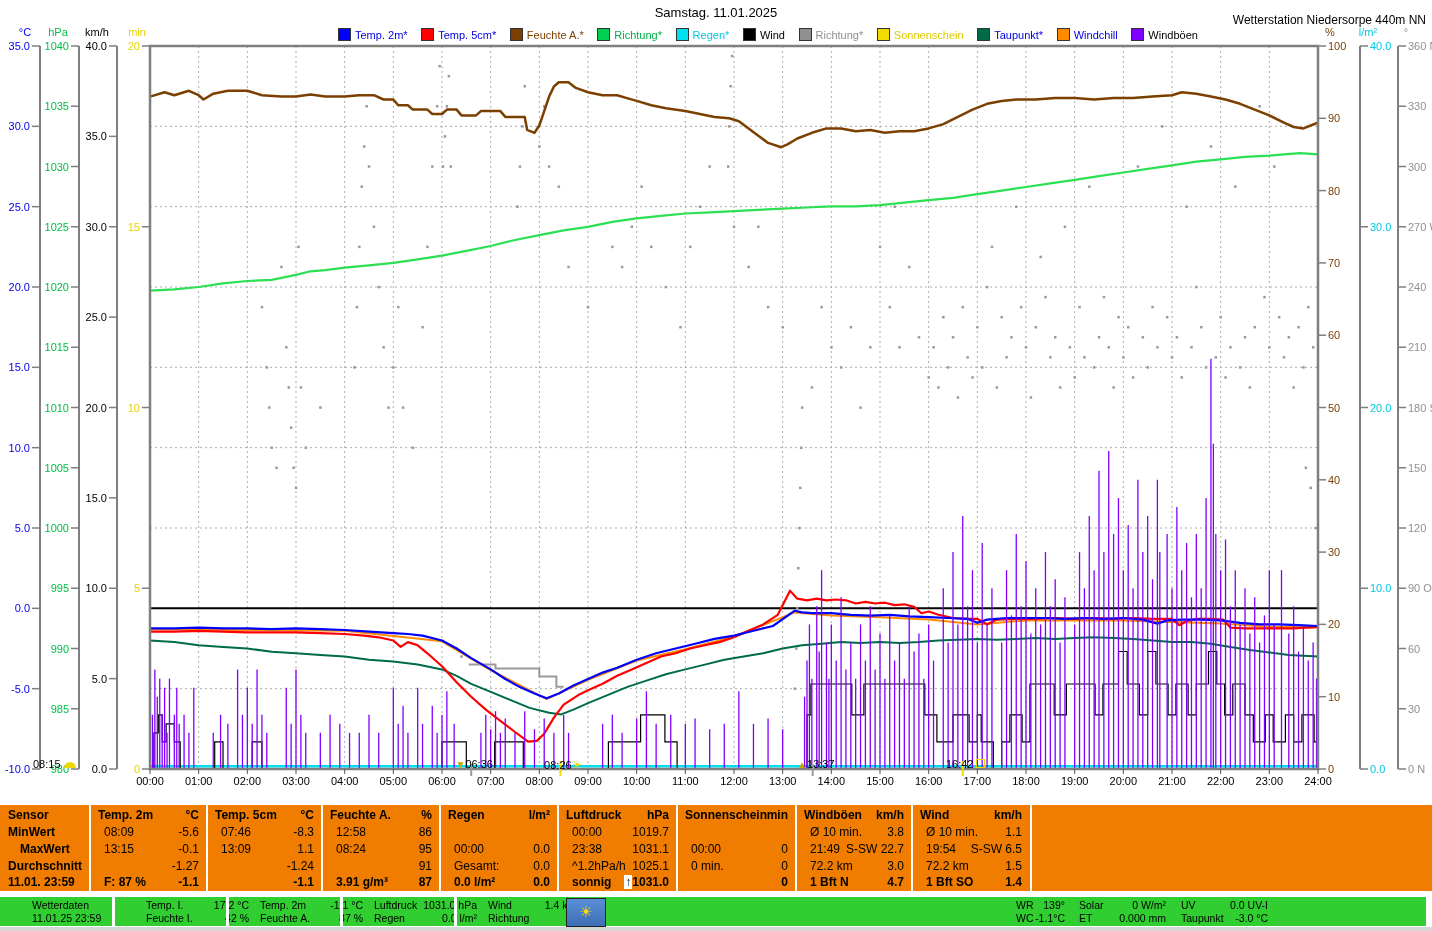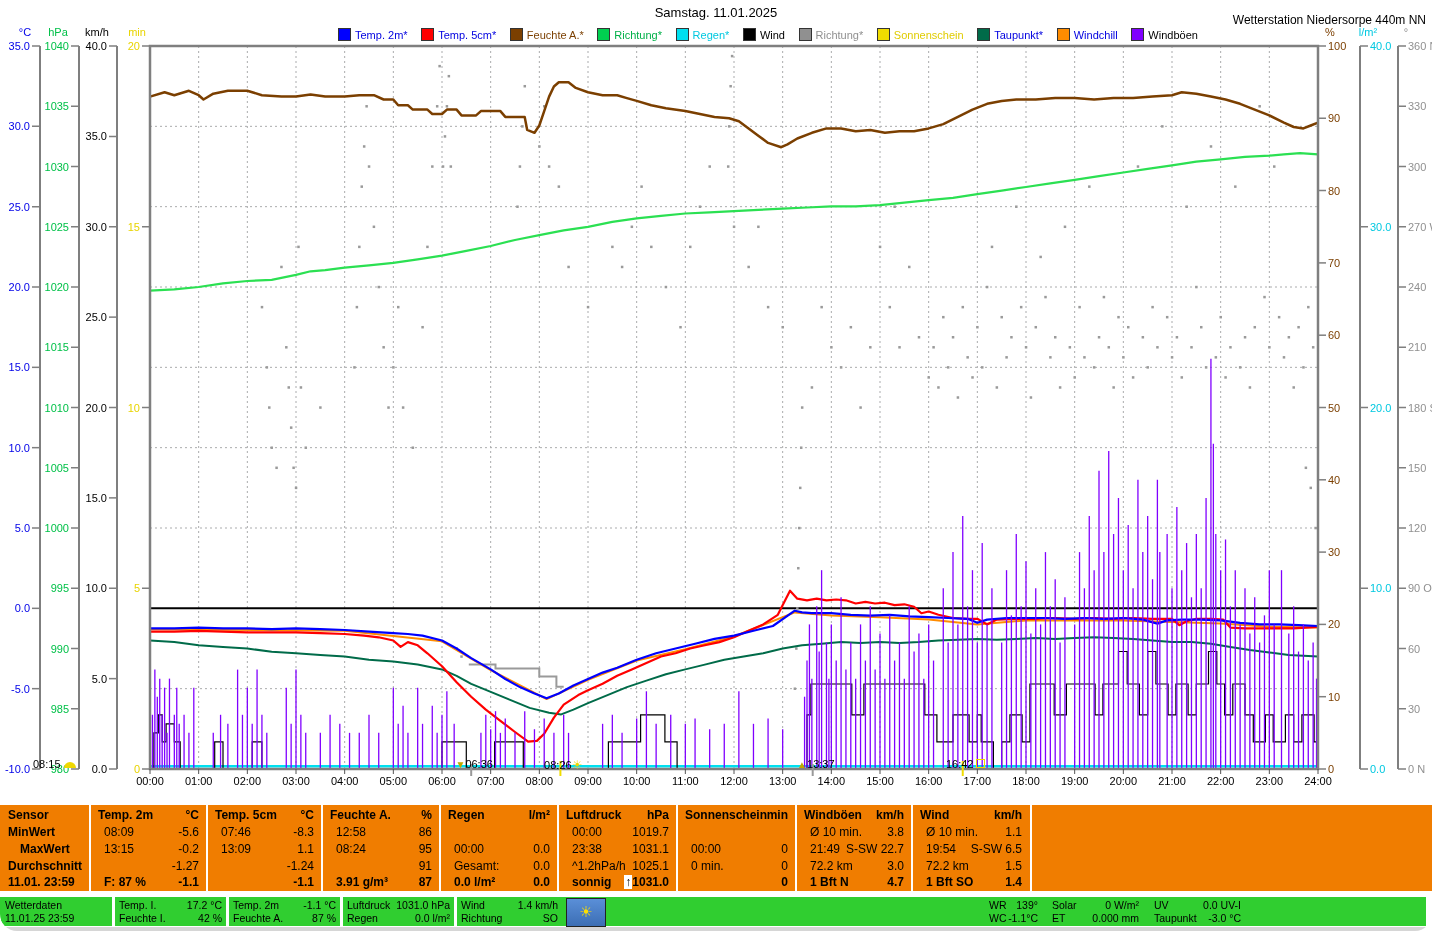--- a/index.html
+++ b/index.html
@@ -1,17 +1,17 @@
 <!DOCTYPE html>
 <html><head>
 <meta charset="utf-8">
 <style>
   html,body{margin:0;padding:0;background:#fff;}
   #screen{position:relative;width:1432px;height:931px;background:#fff;
-    font-family:"Liberation Sans",sans-serif;overflow:hidden;border-radius:17px;}
+    font-family:"Liberation Sans",sans-serif;overflow:hidden;}
   #page-title{position:absolute;left:0;right:0;top:5px;text-align:center;
     font-size:13px;color:#000;}
   #station{position:absolute;right:6px;top:13px;font-size:12px;color:#000;}
   #legend{position:absolute;left:338px;top:28px;width:860px;display:flex;
     justify-content:space-between;font-size:11px;}
   .lg-item{display:flex;align-items:center;white-space:nowrap;}
   .lg-box{width:11px;height:11px;border:1px solid #333;margin-right:4px;display:inline-block;}
   #chart-svg{position:absolute;left:0;top:0;}
   #marker-row{position:absolute;left:0;top:750px;width:1432px;height:16px;font-size:11px;color:#000;margin-top:8px;}
   .day-marker{position:absolute;white-space:nowrap;}
@@ -20,21 +20,21 @@
   .sun-glyph{color:#EFD800;font-size:12px;}
   .arr-dn{color:#C0A800;font-size:10px;}
   .arr-up{color:#C0A800;font-size:10px;}
   .sq{display:inline-block;width:7px;height:7px;border:1.5px solid #EFD800;margin-left:3px;}
   #stats-table{position:absolute;left:0;top:805px;width:1432px;height:86px;background:#F07D00;}
   .tsep{position:absolute;top:0;height:86px;width:2px;background:#fff;}
   .tcell{position:absolute;font-size:12px;color:#000;white-space:nowrap;height:15px;}
   .tb{font-weight:bold;}
   .arrow-badge{background:#fff;padding:0 1px;font-weight:bold;}
   #statusbar{position:absolute;left:0;top:897px;width:1426px;height:29px;background:#30CE30;}
-  .sb-sec{position:absolute;top:0;height:29px;background:#30CE30;}
+  .sb-sec{position:absolute;top:0;height:29px;background:#30CE30;margin-left:27px;}
   .sb-line{position:absolute;left:4px;right:5px;font-size:10.5px;color:#000;white-space:nowrap;}
   .sb-val{float:right;}
   .sb-sep{position:absolute;top:0;height:29px;width:3px;background:#fff;}
   #sb-icon{position:absolute;top:898px;left:566px;width:38px;height:27px;
     background:linear-gradient(#5A8FD8,#3C6EB4);border:1px solid #222;
     text-align:center;line-height:26px;font-size:15px;color:#FFE000;}
   #bottom-strip{position:absolute;left:0;top:927px;width:1432px;height:4px;background:#D6D6D6;}
   .nosel{user-select:none;}
 </style>
 </head>
@@ -743,21 +743,21 @@
       <div class="tcell tb" style="left: 8px; top: 20px;">MinWert</div>
       <div class="tcell tb" style="left: 8px; top: 37px; padding-left: 12px;">MaxWert</div>
       <div class="tcell tb" style="left: 8px; top: 54px;">Durchschnitt</div>
       <div class="tcell tb" style="left: 8px; top: 70px;">11.01. 23:59</div>
       <div class="tsep" style="left: 89px;"></div>
       <div class="tcell tb" style="left: 98px; top: 3px;">Temp. 2m</div>
       <div class="tcell tb" style="left: 90px; top: 3px; width: 109px; text-align: right;">°C</div>
       <div class="tcell" style="left: 104px; top: 20px;">08:09</div>
       <div class="tcell" style="left: 90px; top: 20px; width: 109px; text-align: right;">-5.6</div>
       <div class="tcell" style="left: 104px; top: 37px;">13:15</div>
-      <div class="tcell" style="left: 90px; top: 37px; width: 109px; text-align: right;">-0.2</div>
+      <div class="tcell" style="left: 90px; top: 37px; width: 109px; text-align: right;">-0.1</div>
       <div class="tcell" style="left: 90px; top: 54px; width: 109px; text-align: right;">-1.27</div>
       <div class="tcell tb" style="left: 104px; top: 70px;">F: 87 %</div>
       <div class="tcell tb" style="left: 90px; top: 70px; width: 109px; text-align: right;">-1.1</div>
       <div class="tsep" style="left: 206px;"></div>
       <div class="tcell tb" style="left: 215px; top: 3px;">Temp. 5cm</div>
       <div class="tcell tb" style="left: 207px; top: 3px; width: 107px; text-align: right;">°C</div>
       <div class="tcell" style="left: 221px; top: 20px;">07:46</div>
       <div class="tcell" style="left: 207px; top: 20px; width: 107px; text-align: right;">-8.3</div>
       <div class="tcell" style="left: 221px; top: 37px;">13:09</div>
       <div class="tcell" style="left: 207px; top: 37px; width: 107px; text-align: right;">1.1</div>

